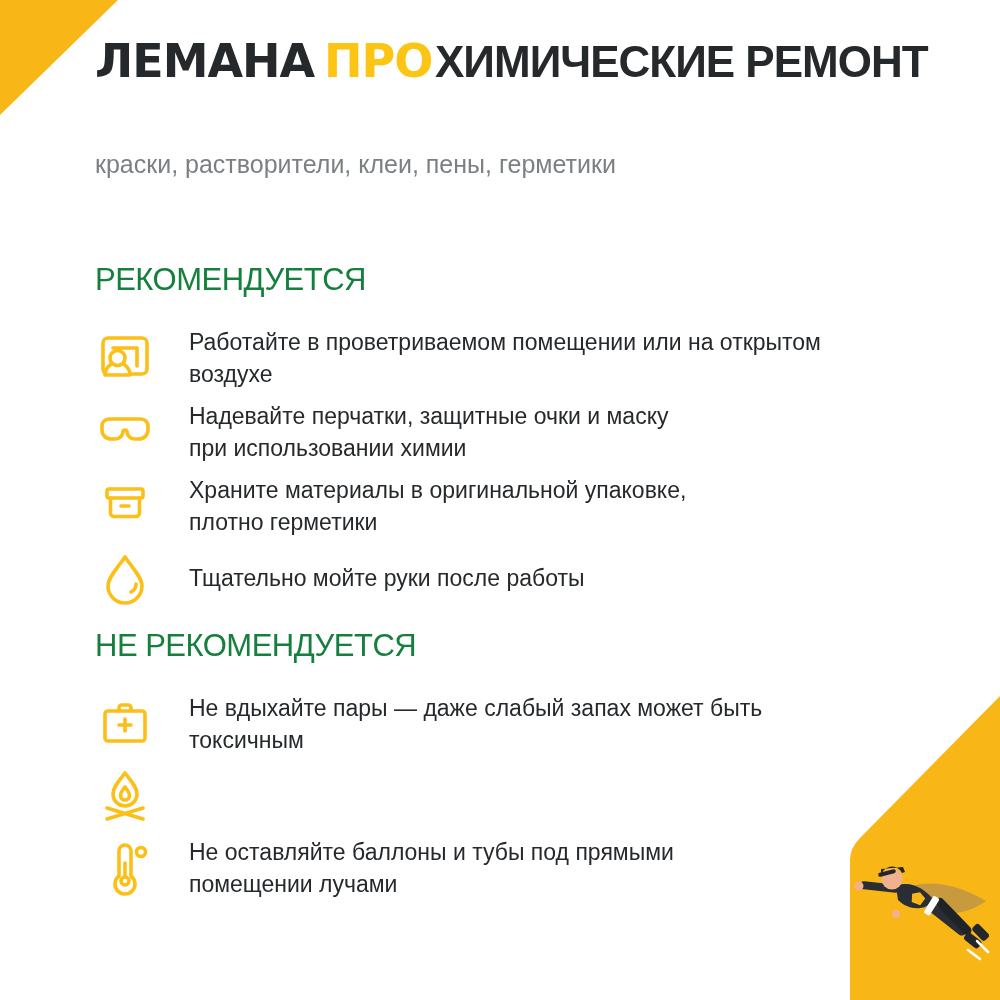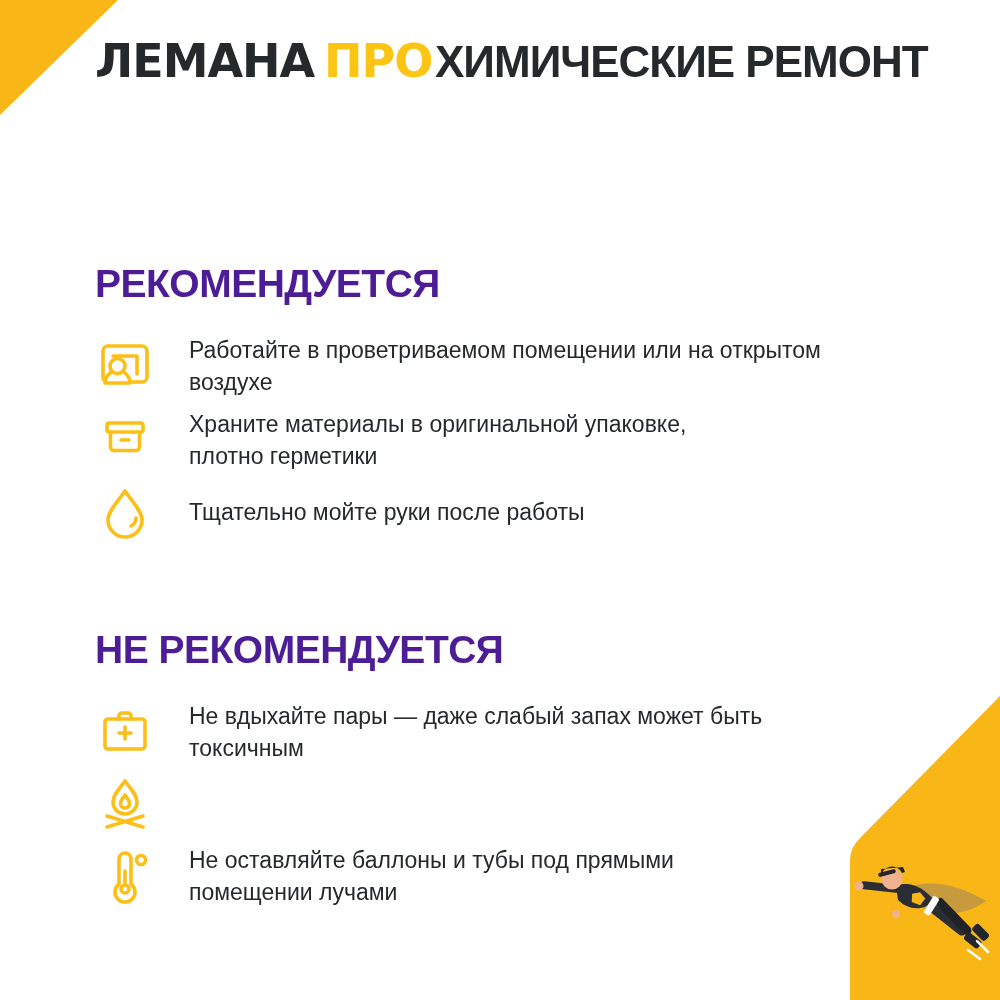--- a/index.html
+++ b/index.html
@@ -20,21 +20,21 @@
 
   
   .intro{position:absolute;left:95px;top:140px;}
   .intro h1{margin:0;font-size:47px;font-weight:800;letter-spacing:-1px;color:#24282A;}
   .subtitle{margin:10px 0 0 0;font-size:25px;color:#7C8083;}
 
   
   section{position:absolute;left:95px;width:820px;}
   .sec-recommended{top:262px;}
   .sec-not-recommended{top:628px;}
-  section h2{margin:0 0 28px 0;font-size:39px;font-weight:700;letter-spacing:-0.5px;color:#4c1d95;}
+  section h2{margin:0 0 28px 0;font-size:31px;font-weight:400;letter-spacing:-0.5px;color:#15803d;}
   .items{display:flex;flex-direction:column;gap:10px;}
   .item{display:flex;align-items:center;gap:34px;}
   .icon{flex:0 0 60px;width:60px;height:60px;display:flex;align-items:center;justify-content:center;}
   .icon svg{display:block;}
   .item-text{margin:0;font-size:23px;line-height:32px;font-weight:500;color:#26292B;white-space:pre-line;}
 
   .ic{stroke:#FBBF17;stroke-width:3.6;fill:none;stroke-linecap:round;stroke-linejoin:round;}
   .ic-fill-white{fill:#ffffff;}
 </style>
 </head>
@@ -42,39 +42,49 @@
 
 <div class="page">
 
   <div class="corner-tl"></div>
 
   <div class="logo"><span>ЛЕМАНА</span><span class="accent">ПРО</span></div>
 
   <div class="program">ХИМИЧЕСКИЕ РЕМОНТ</div>
 
   <div class="intro">
+    <p class="subtitle">краски, растворители, клеи, пены, герметики</p>
   </div>
 
   <section class="sec-recommended">
     <h2>РЕКОМЕНДУЕТСЯ</h2>
     <div class="items">
 
       <div class="item">
         <span class="icon">
           <svg width="60" height="60" viewBox="0 0 60 60">
             <rect class="ic" x="8" y="10" width="44" height="36" rx="5"></rect>
             <path class="ic" d="M18 20 H42 V38"></path>
             <path class="ic ic-fill-white" d="M10 47 a12 12 0 0 1 25 0 Z"></path>
             <circle class="ic ic-fill-white" cx="22.5" cy="30" r="7.5"></circle>
           </svg>
         </span>
         <p class="item-text">Работайте в проветриваемом помещении или на открытом
 воздухе</p>
       </div>
 
+      <div class="item">
+        <span class="icon">
+          <svg width="60" height="60" viewBox="0 0 60 60">
+            <path class="ic" d="M7 24 a7 7 0 0 1 7 -7 h32 a7 7 0 0 1 7 7 v4 a9 9 0 0 1 -9 9 h-4 a8 8 0 0 1 -8 -7 a2 2 0 0 0 -4 0 a8 8 0 0 1 -8 7 h-4 a9 9 0 0 1 -9 -9 z"></path>
+          </svg>
+        </span>
+        <p class="item-text">Надевайте перчатки, защитные очки и маску
+при использовании химии</p>
+      </div>
 
       <div class="item">
         <span class="icon">
           <svg width="60" height="60" viewBox="0 0 60 60">
             <rect class="ic" x="12" y="13" width="36" height="9" rx="2"></rect>
             <path class="ic" d="M15.5 22 v15 a3.5 3.5 0 0 0 3.5 3.5 h22 a3.5 3.5 0 0 0 3.5 -3.5 v-15"></path>
             <path class="ic" d="M26 30 h8"></path>
           </svg>
         </span>
         <p class="item-text">Храните материалы в оригинальной упаковке,

